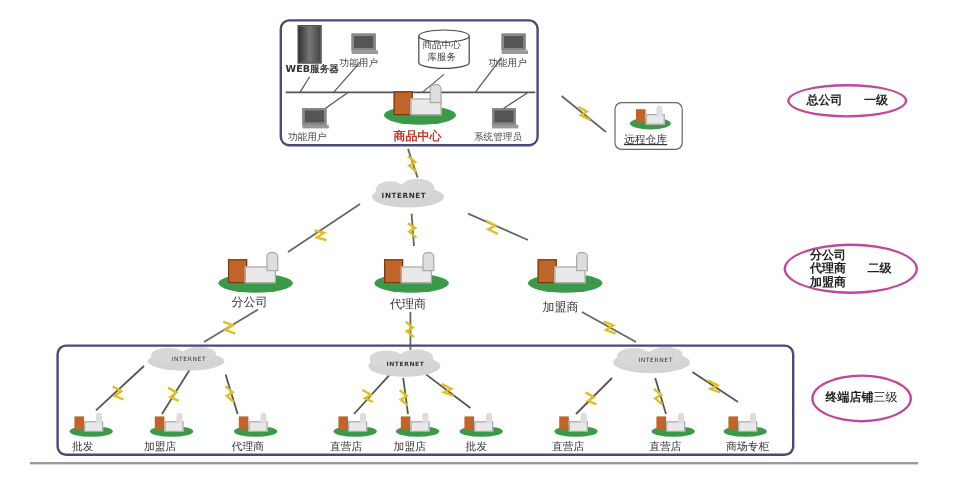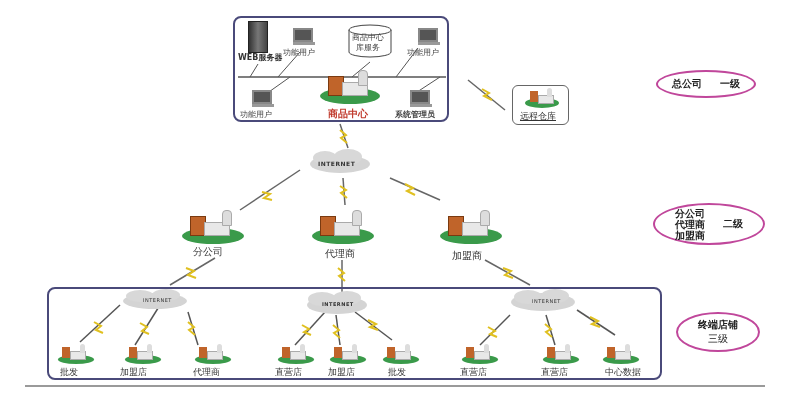--- a/index.html
+++ b/index.html
@@ -139,21 +139,21 @@
 <div class="abs" style="left:252px;top:90px;width:22px;height:18px;">
   <div style="width:20px;height:14px;background:#555;border:2px solid #888;box-sizing:border-box;"></div>
   <div style="width:22px;height:3px;background:#999;"></div>
 </div>
 <div class="lbl lbl-sm" style="left:240px;top:109px;">功能用户</div>
 
 <div class="abs" style="left:410px;top:90px;width:22px;height:18px;">
   <div style="width:20px;height:14px;background:#555;border:2px solid #888;box-sizing:border-box;"></div>
   <div style="width:22px;height:3px;background:#999;"></div>
 </div>
-<div class="lbl lbl-sm" style="left:395px;top:109px;font-weight:bold;">系统管理员</div>
+<div class="lbl lbl-sm" style="left:395px;top:109px;">系统管理员</div>
 
 <div class="abs" style="left:347px;top:24px;width:46px;height:34px;">
   <svg width="46" height="34" style="position:static;">
     <path d="M2,6 L2,28 A21,5 0 0 0 44,28 L44,6" fill="#fff" stroke="#444" stroke-width="1"></path>
     <ellipse cx="23" cy="6" rx="21" ry="5" fill="#fff" stroke="#444" stroke-width="1"></ellipse>
   </svg>
 </div>
 <div class="lbl lbl-sm" style="left:352px;top:33px;line-height:10px;">
   <div>商品中心</div>
   <div>库服务</div>
@@ -266,36 +266,36 @@
       <div class="abs" style="left:12px;top:7px;width:14px;height:7px;background:#e8e8e8;border:1px solid #aaa;"></div>
       <div class="abs" style="left:22px;top:0;width:5px;height:9px;background:#ddd;border-radius:3px 3px 0 0;"></div>
     </div>
     <div class="lbl" style="left: 541px; top: 366px; font-size: 9px;">直营店</div>
     <div class="abs" style="left: 603px; top: 344px; width: 36px; height: 20px;">
       <div class="abs" style="left:0;top:11px;width:36px;height:9px;border-radius:50%;background:#3a9a4a;"></div>
       <div class="abs" style="left:4px;top:3px;width:8px;height:11px;background:#c0642a;"></div>
       <div class="abs" style="left:12px;top:7px;width:14px;height:7px;background:#e8e8e8;border:1px solid #aaa;"></div>
       <div class="abs" style="left:22px;top:0;width:5px;height:9px;background:#ddd;border-radius:3px 3px 0 0;"></div>
     </div>
-    <div class="lbl" style="left: 605px; top: 366px; font-size: 9px;">中心数据</div>
+    <div class="lbl" style="left: 605px; top: 366px; font-size: 9px;">商场专柜</div>
   </div>
 
 <div class="ellipse" style="left:656px;top:70px;width:100px;height:28px;font-size:10px;">
   <span>总公司</span>
   <span style="display:inline-block;width:18px;"></span>
   <span>一级</span>
 </div>
 
 <div class="ellipse" style="left:653px;top:203px;width:112px;height:42px;font-size:10px;">
   <div style="line-height:11px;margin-right:18px;">
     <div>分公司</div>
     <div>代理商</div>
     <div>加盟商</div>
   </div>
   <span>二级</span>
 </div>
 
-<div class="ellipse" style="left:676px;top:312px;width:84px;height:40px;font-size:10px;flex-direction:column;line-height:14px;">
+<div class="ellipse" style="left:676px;top:312px;width:84px;height:40px;font-size:10px;line-height:14px;">
   <div>终端店铺</div>
   <div style="font-weight:normal;">三级</div>
 </div>
 
 <div class="abs bottom-rule"></div>
 
 </body></html>

